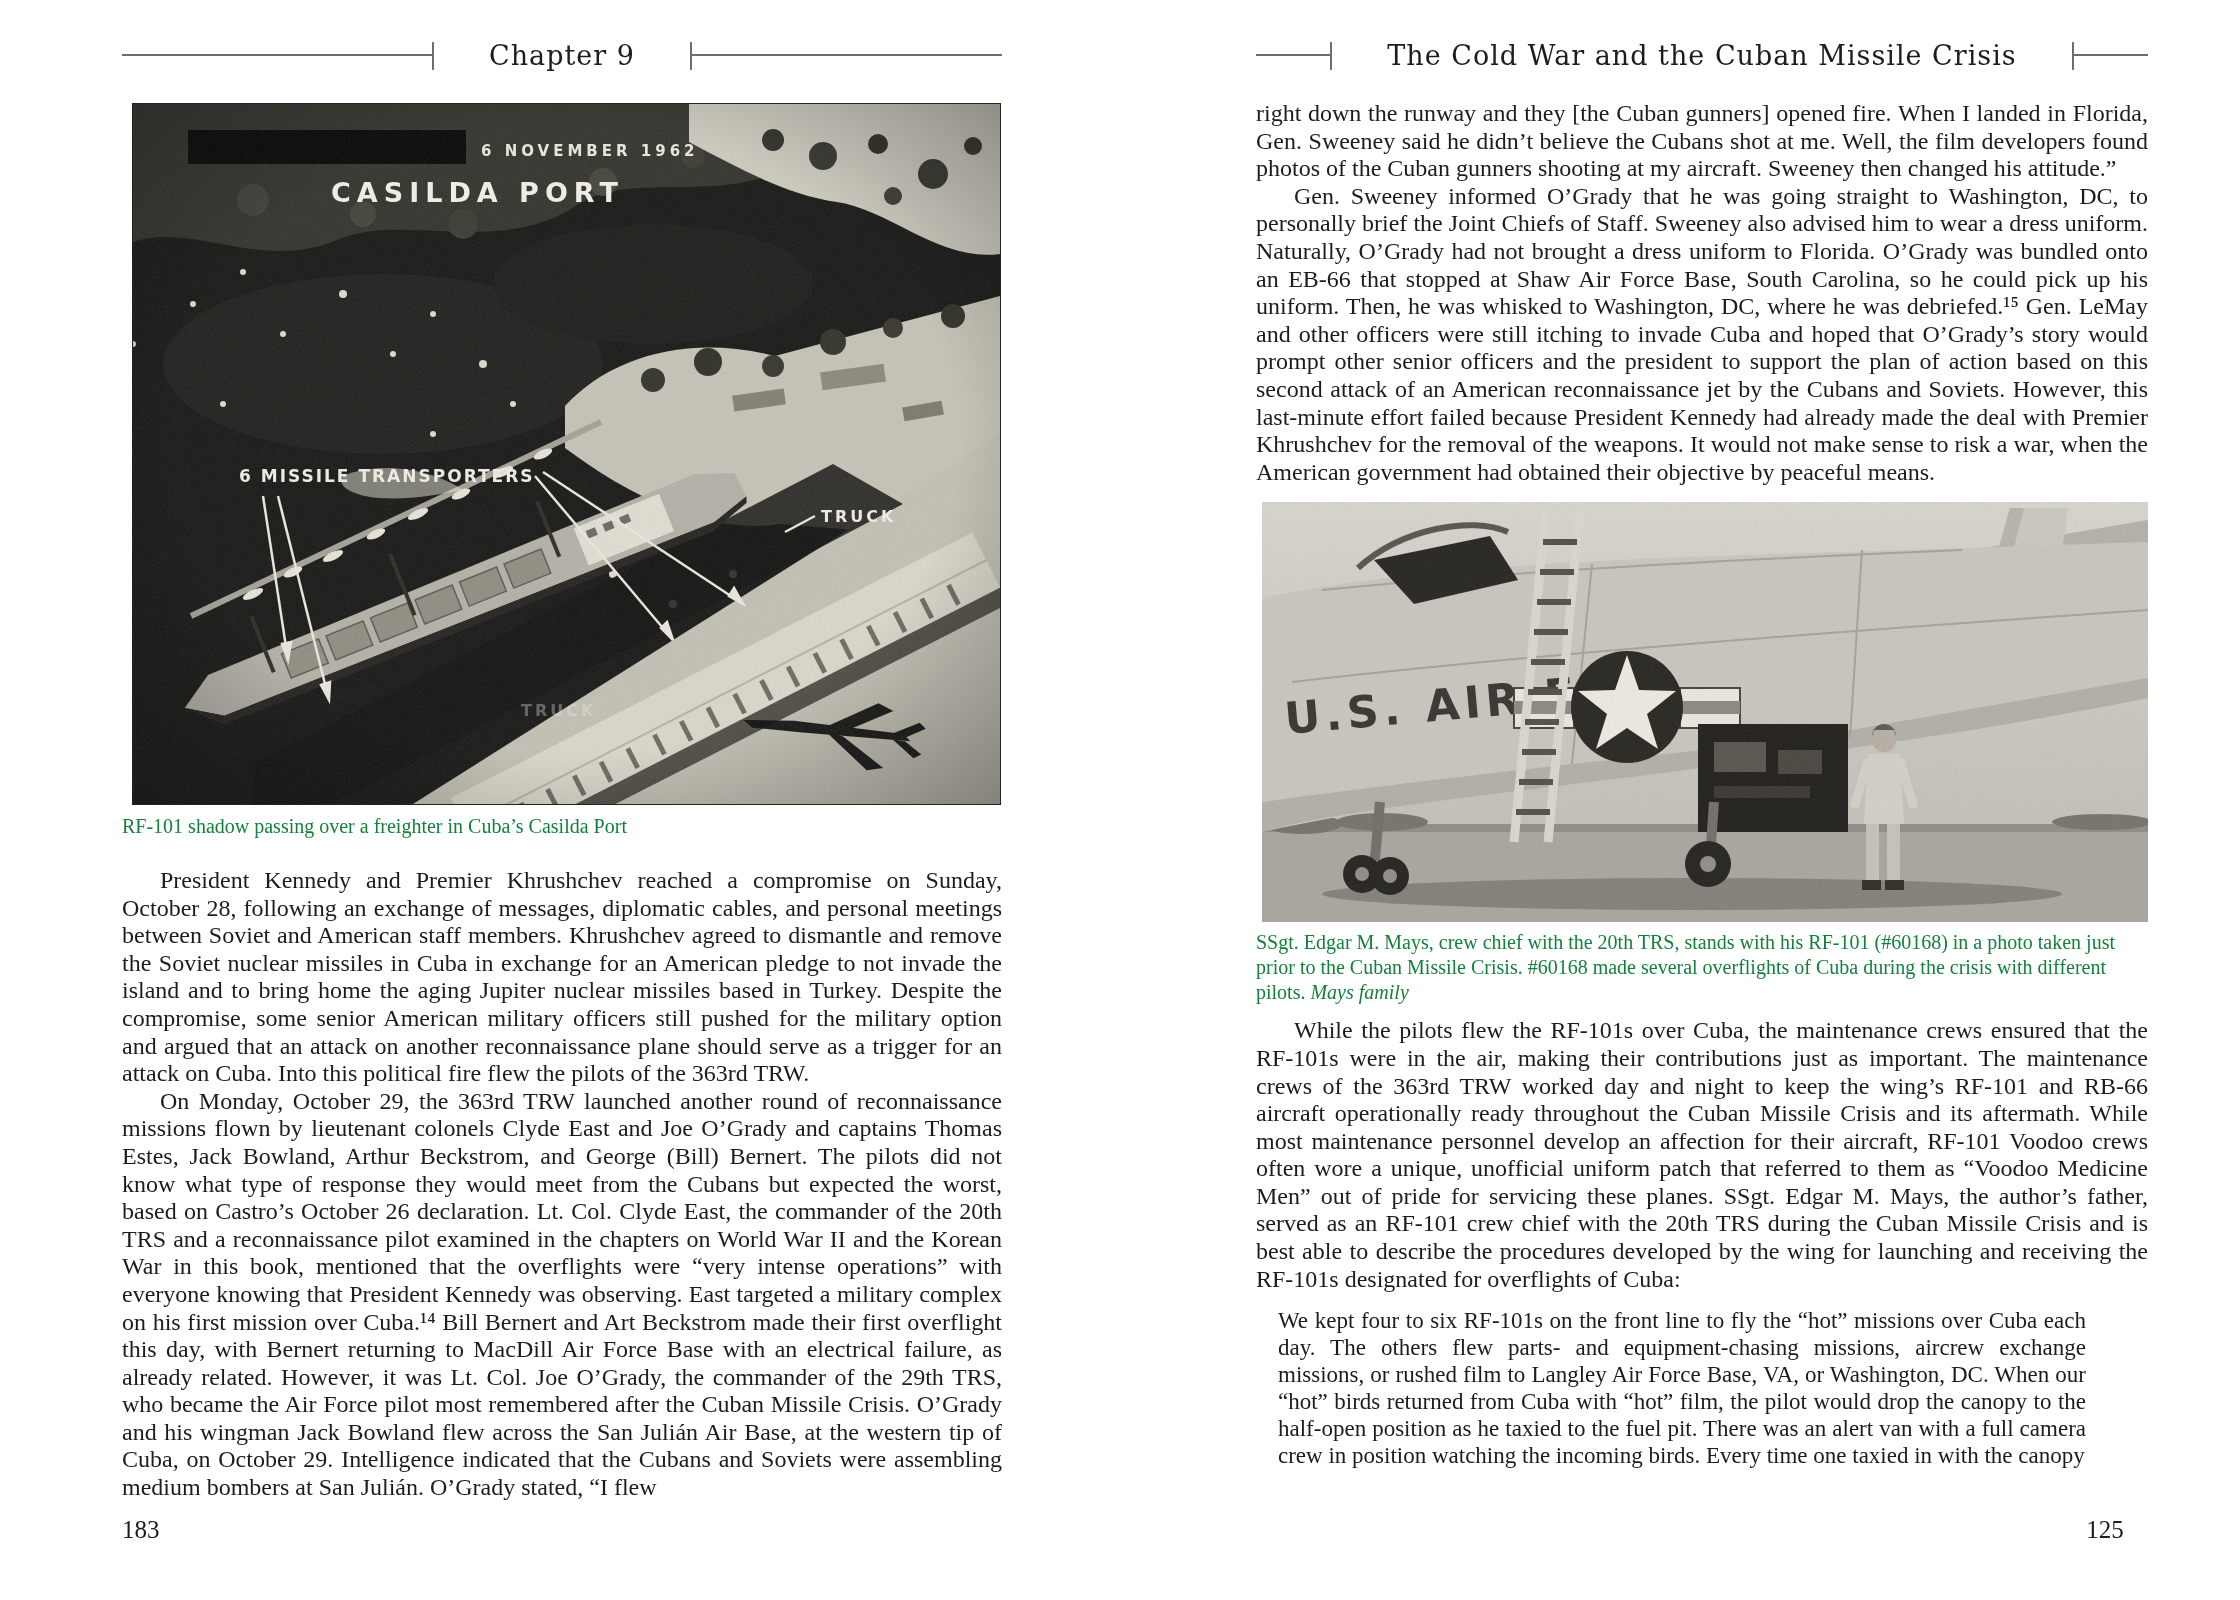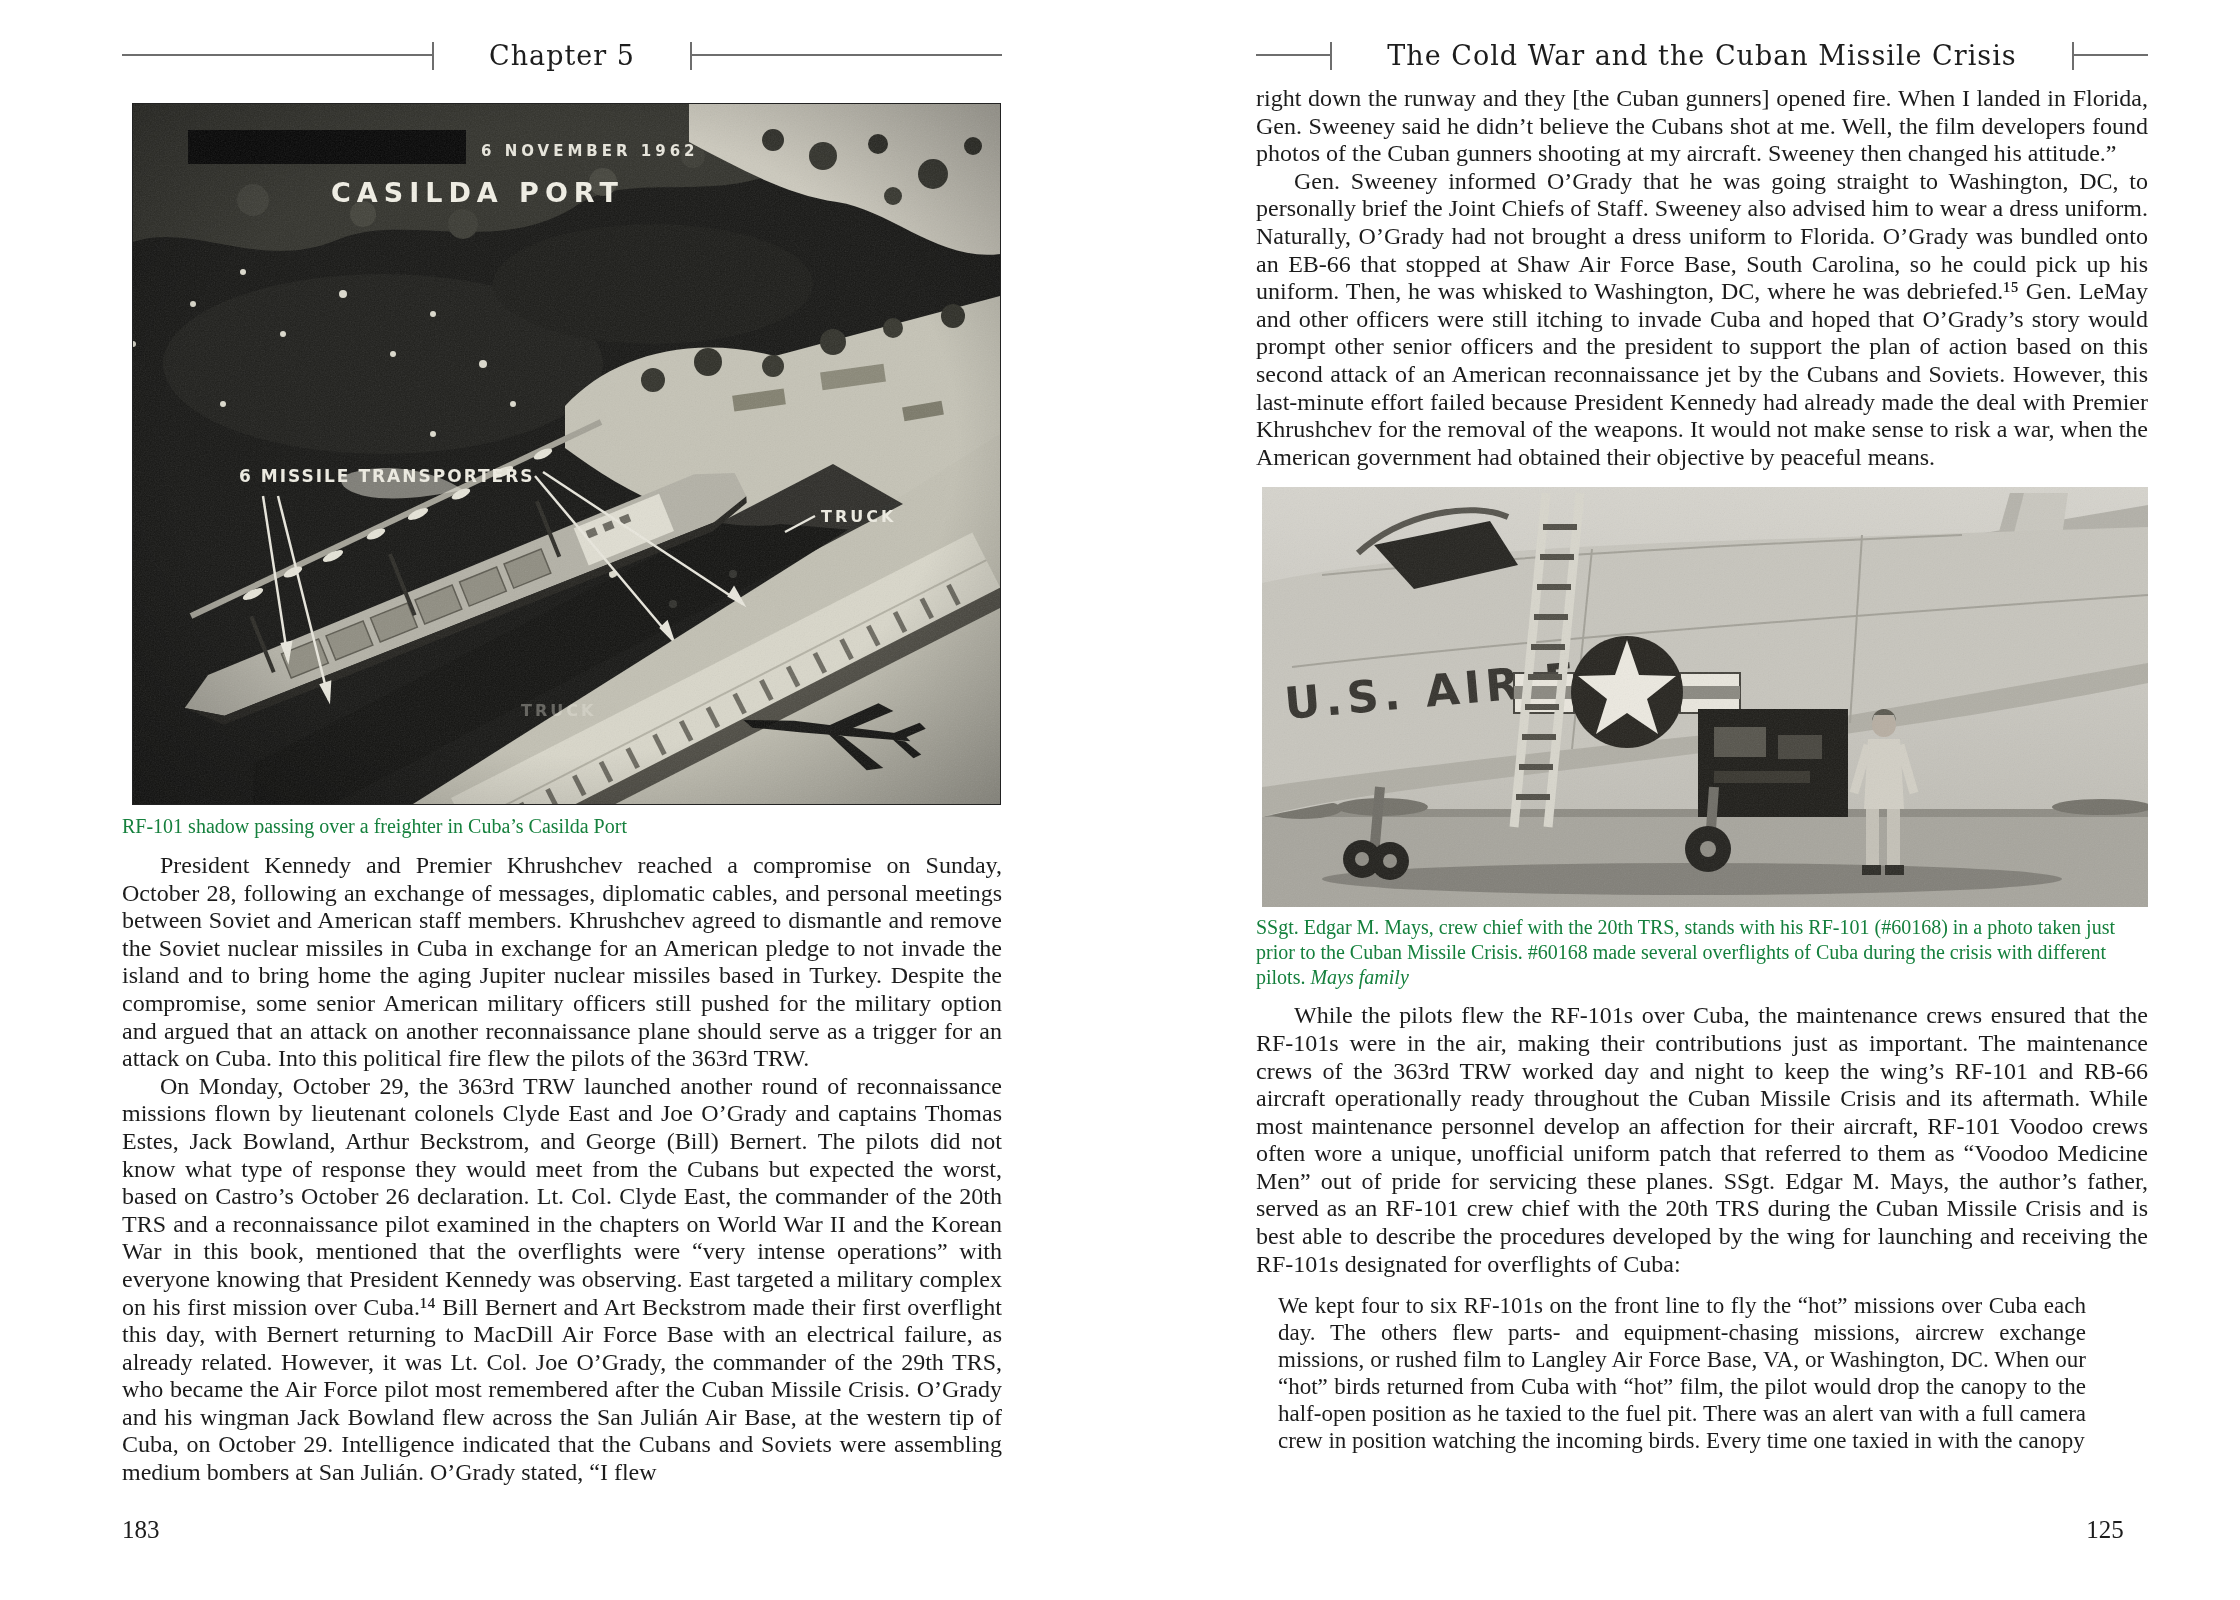--- a/index.html
+++ b/index.html
@@ -25,39 +25,39 @@
   .photo1 svg{display:block;outline:1px solid #222;}
   .photo2{margin:16px 0 0 6px;width:886px;height:420px;}
   .photo2 svg{display:block;}
 
   .caption{font-size:20px;line-height:25px;margin-top:10px;color:#15803d;}
   .caption em{font-style:italic;}
 
   .body-par{font-size:24px;line-height:27.6px;text-align:justify;margin:0;}
   .body-par.indent{text-indent:38px;}
   .mt-sm{margin-top:8px;}
-  .mt-md{margin-top:13px;}
+  .mt-md{margin-top:28px;}
 
   .quote-block{font-size:23px;line-height:27px;text-align:justify;
     margin:14px 62px 0 22px;}
 
   .page-number{position:absolute;top:1516px;font-size:25px;}
   .pn-left{left:122px;}
   .pn-right{left:2062px;width:86px;text-align:center;}
 </style>
 </head>
 <body>
 
 <div class="spread">
 
   <div class="page page-left">
 
     <div class="running-head">
       <div class="rh-rule tick-right"></div>
-      <div class="rh-title">Chapter 5</div>
+      <div class="rh-title">Chapter 9</div>
       <div class="rh-rule tick-left"></div>
     </div>
 
     <figure class="photo1">
       <svg width="867" height="700" viewBox="0 0 867 700" xmlns="http://www.w3.org/2000/svg">
         <defs>
           <radialGradient id="vig" cx="50%" cy="48%" r="75%">
             <stop offset="60%" stop-color="#000" stop-opacity="0"></stop>
             <stop offset="100%" stop-color="#000" stop-opacity="0.38"></stop>
           </radialGradient>

